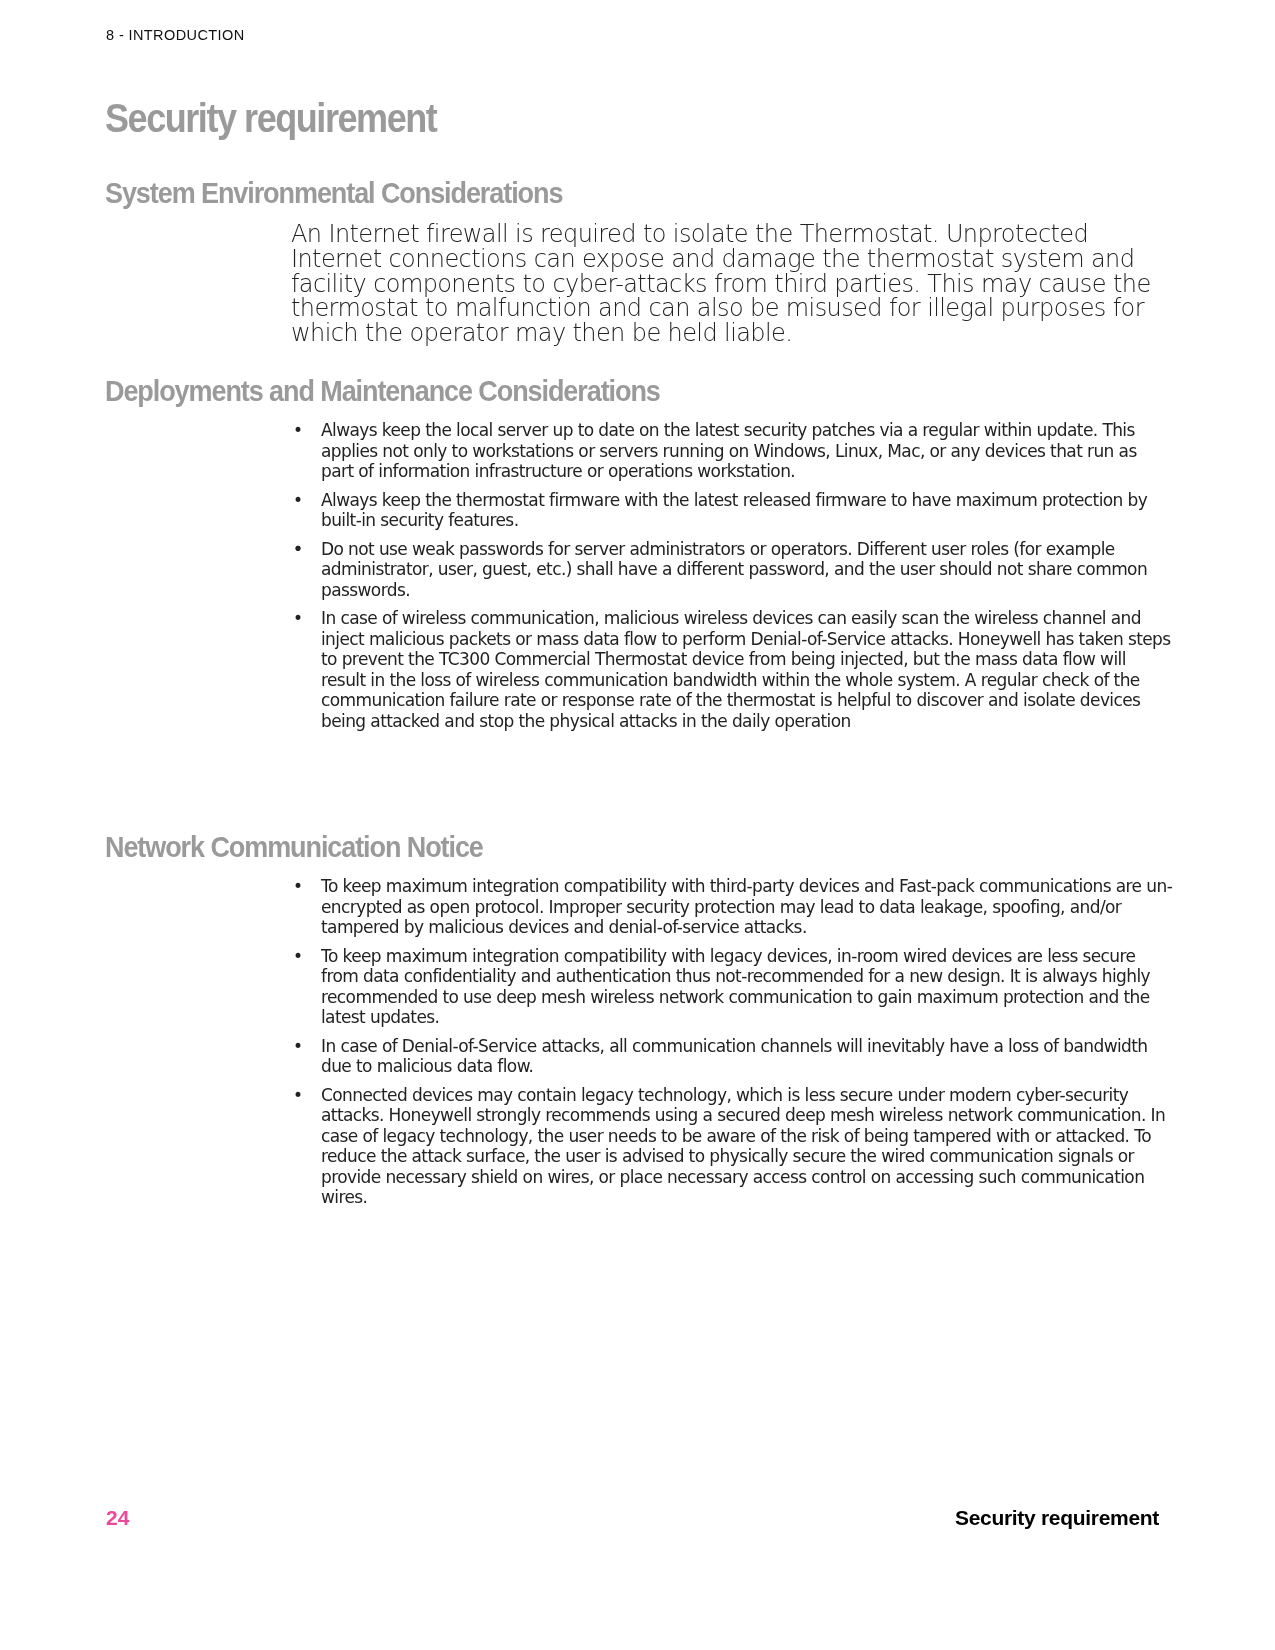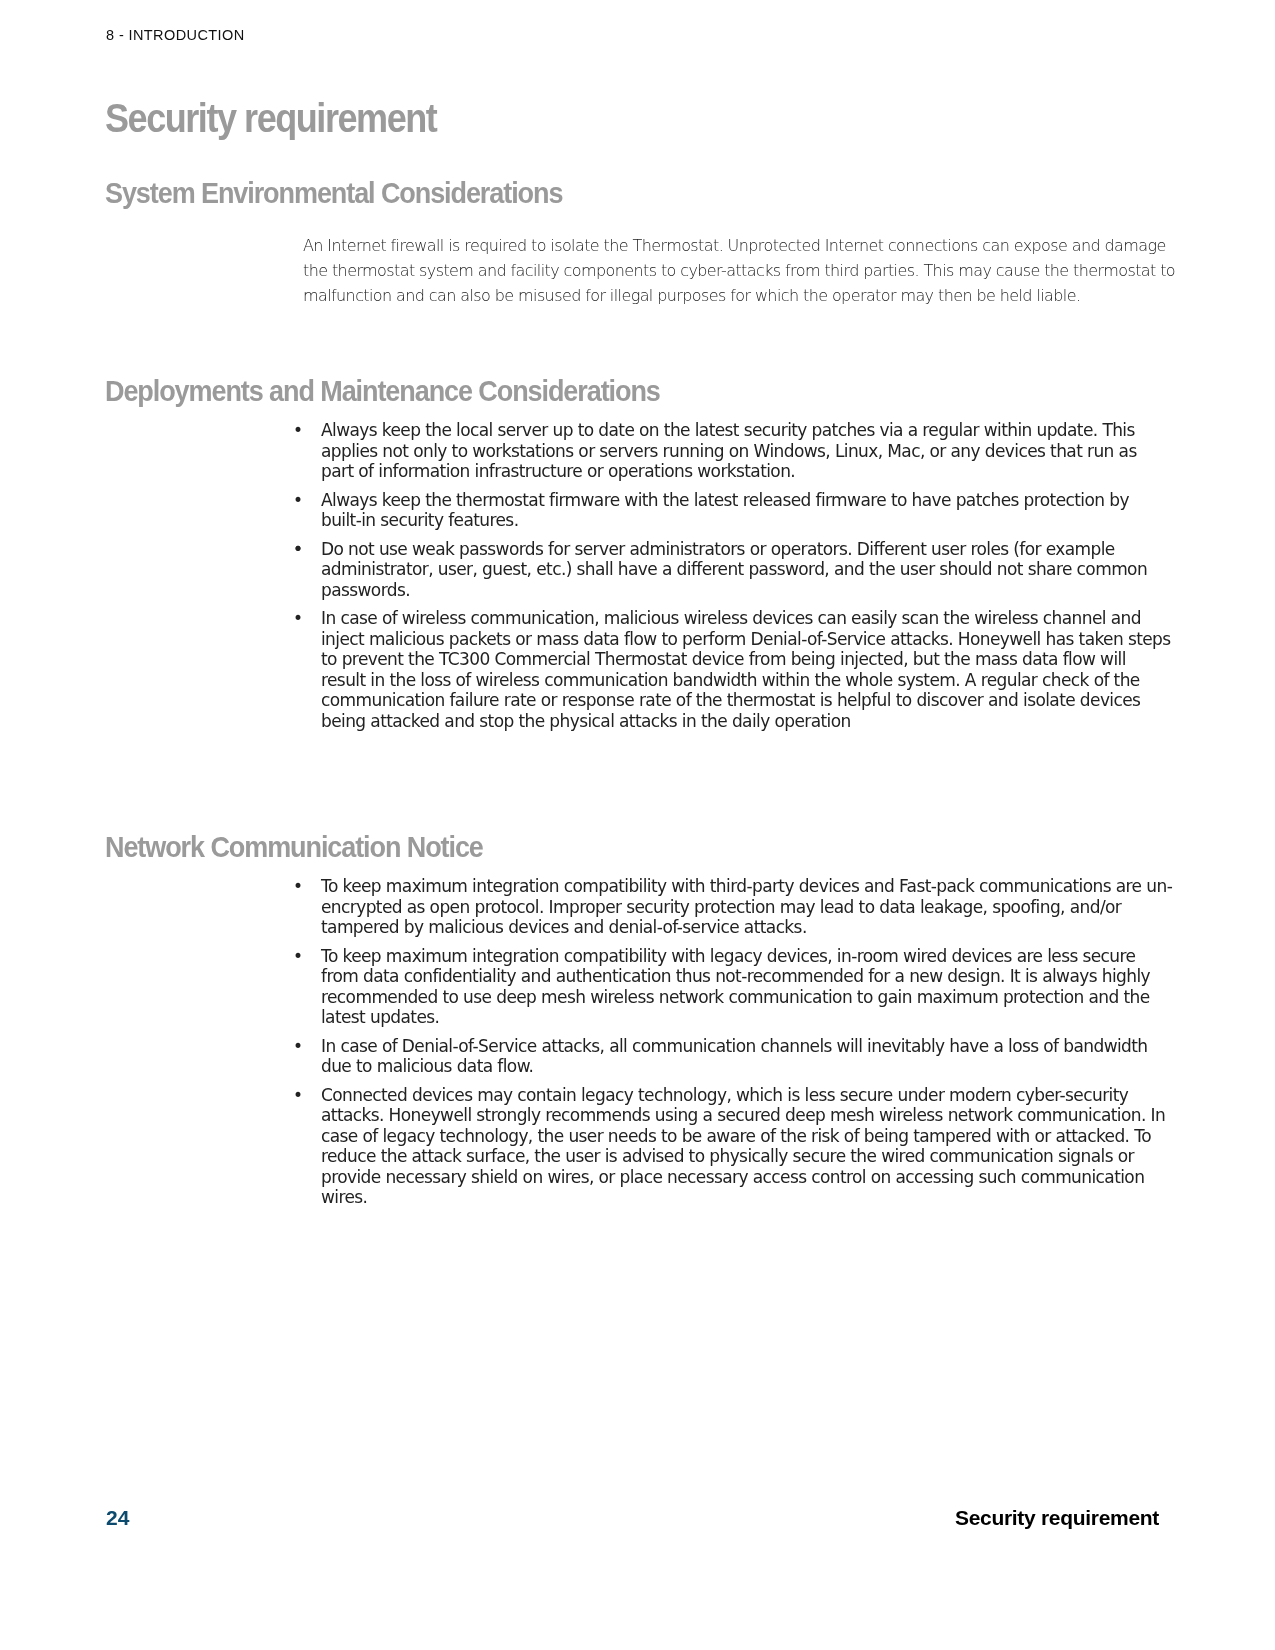--- a/index.html
+++ b/index.html
@@ -12,55 +12,55 @@
     position: absolute; left: 105px; top: 96px; margin: 0;
     font-family: "Liberation Sans", sans-serif; font-weight: bold; font-size: 40px;
     letter-spacing: -1.6px; color: #9a9a9a; transform: scaleX(0.9); transform-origin: left;
   }
   .h2 {
     position: absolute; left: 105px; margin: 0;
     font-family: "Liberation Sans", sans-serif; font-weight: bold; font-size: 30px;
     letter-spacing: -1.2px; color: #9a9a9a; transform: scaleX(0.9); transform-origin: left;
   }
   .para {
-    position: absolute; left: 291px; width: 880px; margin: 12px;
-    font-family: "DejaVu Sans", sans-serif; font-size: 16px; line-height: 24.8px;
+    position: absolute; left: 291px; width: 880px; margin: 0;
+    font-family: "DejaVu Sans", sans-serif; font-size: 24px; line-height: 24.8px;
     font-weight: 300; color: #222; letter-spacing: -0.6px;
   }
   .list {
     position: absolute; left: 293px; width: 880px; margin: 0; padding: 0; list-style: none;
     font-family: "DejaVu Sans", sans-serif; font-size: 17px; line-height: 20.5px;
     color: #222; letter-spacing: -0.6px;
   }
   .list li { position: relative; padding-left: 28px; margin-bottom: 8px; }
   .list li .bullet { position: absolute; left: 0; top: 0; }
   .footer-num {
     position: absolute; left: 106px; top: 1506px;
-    font-family: "Liberation Sans", sans-serif; font-weight: bold; font-size: 21px; color: #0c4a6e;
+    font-family: "Liberation Sans", sans-serif; font-weight: bold; font-size: 21px; color: #ec4899;
   }
   .footer-title {
     position: absolute; right: 116px; top: 1506px;
     font-family: "Liberation Sans", sans-serif; font-weight: bold; font-size: 21px; color: #000;
     letter-spacing: -0.3px;
   }
 </style>
 </head>
 <body>
 
 <div class="running-head">8 - INTRODUCTION</div>
 
 <h1 class="h1">Security requirement</h1>
 
 <h2 class="h2" style="top:176px;">System Environmental Considerations</h2>
 <p class="para" style="top:222px;">An Internet firewall is required to isolate the Thermostat. Unprotected Internet connections can expose and damage the thermostat system and facility components to cyber-attacks from third parties. This may cause the thermostat to malfunction and can also be misused for illegal purposes for which the operator may then be held liable.</p>
 
 <h2 class="h2" style="top:374px;">Deployments and Maintenance Considerations</h2>
 <ul class="list" style="top:420px;">
   <li><span class="bullet">•</span><span>Always keep the local server up to date on the latest security patches via a regular within update. This applies not only to workstations or servers running on Windows, Linux, Mac, or any devices that run as part of information infrastructure or operations workstation.</span></li>
-  <li><span class="bullet">•</span><span>Always keep the thermostat firmware with the latest released firmware to have patches protection by built-in security features.</span></li>
+  <li><span class="bullet">•</span><span>Always keep the thermostat firmware with the latest released firmware to have maximum protection by built-in security features.</span></li>
   <li><span class="bullet">•</span></li>
   <li><span class="bullet">•</span><span>Do not use weak passwords for server administrators or operators. Different user roles (for example administrator, user, guest, etc.) shall have a different password, and the user should not share common passwords.</span></li>
   <li><span class="bullet">•</span><span>In case of wireless communication, malicious wireless devices can easily scan the wireless channel and inject malicious packets or mass data flow to perform Denial-of-Service attacks. Honeywell has taken steps to prevent the TC300 Commercial Thermostat device from being injected, but the mass data flow will result in the loss of wireless communication bandwidth within the whole system. A regular check of the communication failure rate or response rate of the thermostat is helpful to discover and isolate devices being attacked and stop the physical attacks in the daily operation</span></li>
 </ul>
 
 <h2 class="h2" style="top:830px;">Network Communication Notice</h2>
 <ul class="list" style="top:876px;">
   <li><span class="bullet">•</span><span>To keep maximum integration compatibility with third-party devices and Fast-pack communications are un-encrypted as open protocol. Improper security protection may lead to data leakage, spoofing, and/or tampered by malicious devices and denial-of-service attacks.</span></li>
   <li><span class="bullet">•</span><span>To keep maximum integration compatibility with legacy devices, in-room wired devices are less secure from data confidentiality and authentication thus not-recommended for a new design. It is always highly recommended to use deep mesh wireless network communication to gain maximum protection and the latest updates.</span></li>
   <li><span class="bullet">•</span><span>In case of Denial-of-Service attacks, all communication channels will inevitably have a loss of bandwidth due to malicious data flow.</span></li>

